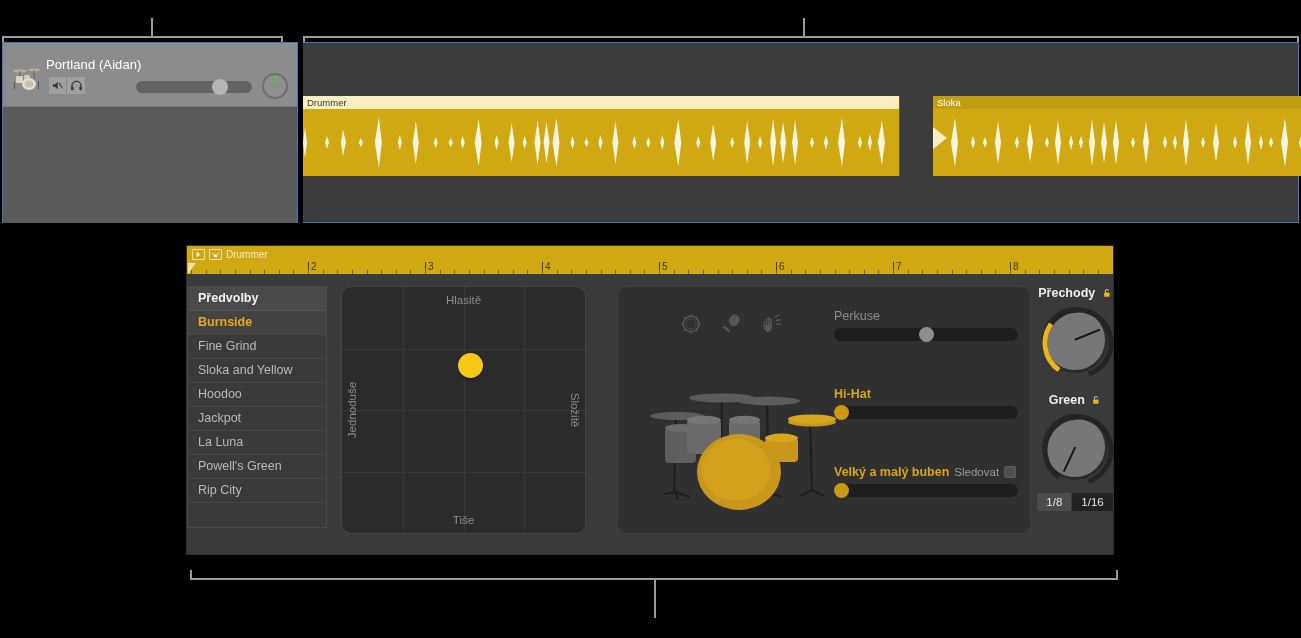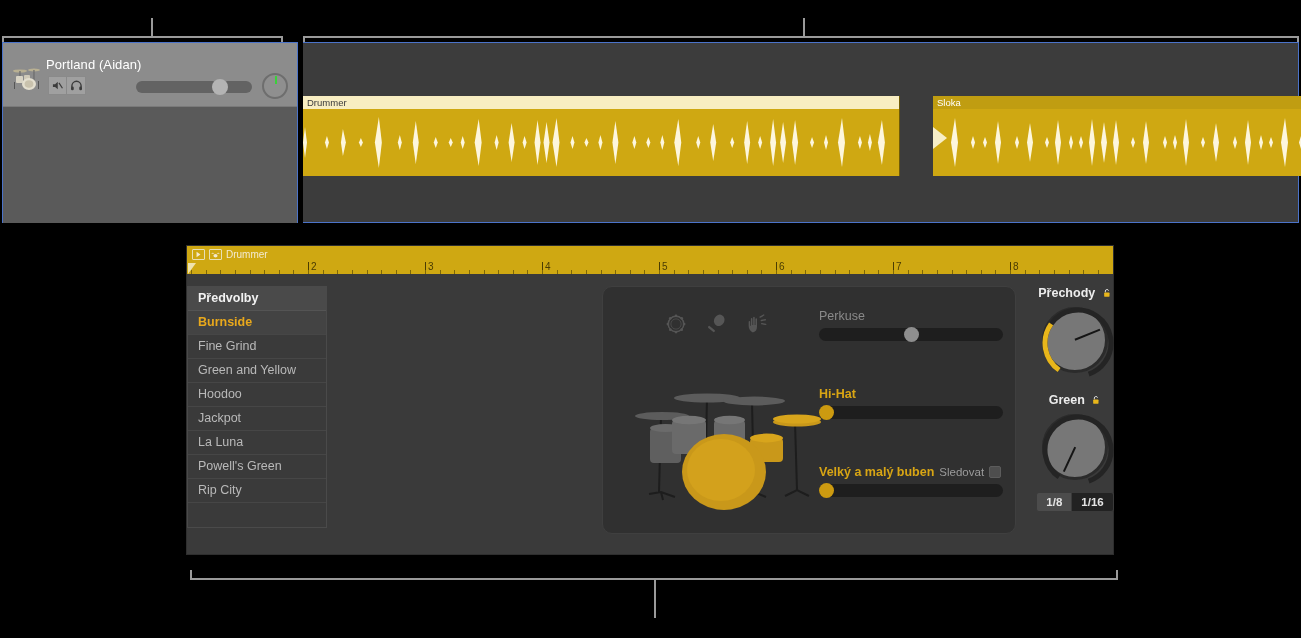--- a/index.html
+++ b/index.html
@@ -130,21 +130,21 @@
     background: #f6c717; box-shadow: 0 1px 3px rgba(0,0,0,.5);
   }
   .xy-lbl { position: absolute; font-size: 11.5px; color: #8c8c8c; }
   .xy-top { left: 50%; transform: translateX(-50%); top: 7px; }
   .xy-bottom { left: 50%; transform: translateX(-50%); bottom: 7px; }
   .xy-left { left: 4px; top: 50%; transform: translateY(-50%) rotate(180deg); writing-mode: vertical-rl; }
   .xy-right { right: 4px; top: 50%; transform: translateY(-50%); writing-mode: vertical-rl; }
 
   
   .kit-panel {
-    position: absolute; left: 415px; top: 12px; width: 414px; height: 248px;
+    position: absolute; left: 430px; top: 12px; width: 414px; height: 248px;
     background: #303030; border-radius: 10px; border: 1px solid #3f3f3f;
   }
   .perc-icons { position: absolute; left: 62px; top: 26px; display: flex; gap: 18px; align-items: center; }
   .kit-art { position: absolute; left: 18px; top: 55px; width: 220px; height: 180px; }
 
   .slider-block { position: absolute; right: 12px; width: 184px; }
   .slider-label { font-size: 12.5px; margin-bottom: 5px; }
   .slider-label.dim { color: #8a8a8a; }
   .slider-label.active { color: #d8a514; font-weight: bold; }
   .follow-lbl { font-size: 11.5px; color: #9b9b9b; font-weight: normal; margin-left: 5px; }
@@ -163,21 +163,21 @@
   .lock { display: inline-block; margin-left: 3px; vertical-align: -1px; }
   .knob {
     position: relative; width: 66px; height: 66px; margin: 0 auto;
     border-radius: 50%; background: #777777;
     border: 3px solid #2b2b2b;
   }
   .knob-ptr { position: absolute; left: 50%; top: 50%; width: 1.5px; background: #151515; transform-origin: top center; }
   .toggle-row { display: flex; justify-content: center; margin-top: 12px; }
   .toggle-btn {
     font-size: 11.5px; padding: 3px 9px; color: #e4e4e4;
-    background: #4c4c4c; border: 1px solid #3a3a3a; font-weight: bold;
+    background: #4c4c4c; border: 1px solid #3a3a3a;
   }
   .toggle-btn.on { background: #222222; }
   .toggle-btn:first-child { border-radius: 3px 0 0 3px; }
   .toggle-btn:last-child { border-radius: 0 3px 3px 0; border-left: none; }
 </style>
 </head>
 <body>
 
 <div id="root">
 
@@ -424,29 +424,44 @@
         </div>
       <div class="playhead-ruler"></div>
     </div>
 
     <div class="editor-body">
 
       <div class="presets">
         <div class="preset-header">Předvolby</div>
         <div class="preset-item selected">Burnside</div>
         <div class="preset-item">Fine Grind</div>
-        <div class="preset-item">Green and Yellow</div>
+        <div class="preset-item">Sloka and Yellow</div>
         <div class="preset-item">Hoodoo</div>
         <div class="preset-item">Jackpot</div>
         <div class="preset-item">La Luna</div>
         <div class="preset-item">Powell's Green</div>
         <div class="preset-item">Rip City</div>
         <div class="preset-blank"></div>
       </div>
 
+      <div class="xy-wrap">
+        <div class="xy-pad">
+          <div class="xy-grid-v" style="left:25%"></div>
+          <div class="xy-grid-v" style="left:50%"></div>
+          <div class="xy-grid-v" style="left:75%"></div>
+          <div class="xy-grid-h" style="top:25%"></div>
+          <div class="xy-grid-h" style="top:50%"></div>
+          <div class="xy-grid-h" style="top:75%"></div>
+          <div class="xy-puck" id="xy-puck" style="left: calc(53% - 12.5px); top: calc(32% - 12.5px); background: rgb(246, 199, 23);"></div>
+          <div class="xy-lbl xy-top">Hlasitě</div>
+          <div class="xy-lbl xy-bottom">Tiše</div>
+          <div class="xy-lbl xy-left">Jednoduše</div>
+          <div class="xy-lbl xy-right">Složitě</div>
+        </div>
+      </div>
 
       <div class="kit-panel">
 
         <div class="perc-icons">
           <span>
             <svg viewBox="0 0 24 24" width="22" height="22">
               <circle cx="12" cy="12" r="8.5" fill="none" stroke="#555" stroke-width="1.6"></circle>
               <circle cx="12" cy="12" r="5.6" fill="none" stroke="#4b4b4b" stroke-width="1"></circle>
               <circle cx="12" cy="3.2" r="1.5" fill="#555"></circle>
                 <circle cx="18.2" cy="5.8" r="1.5" fill="#555"></circle>

